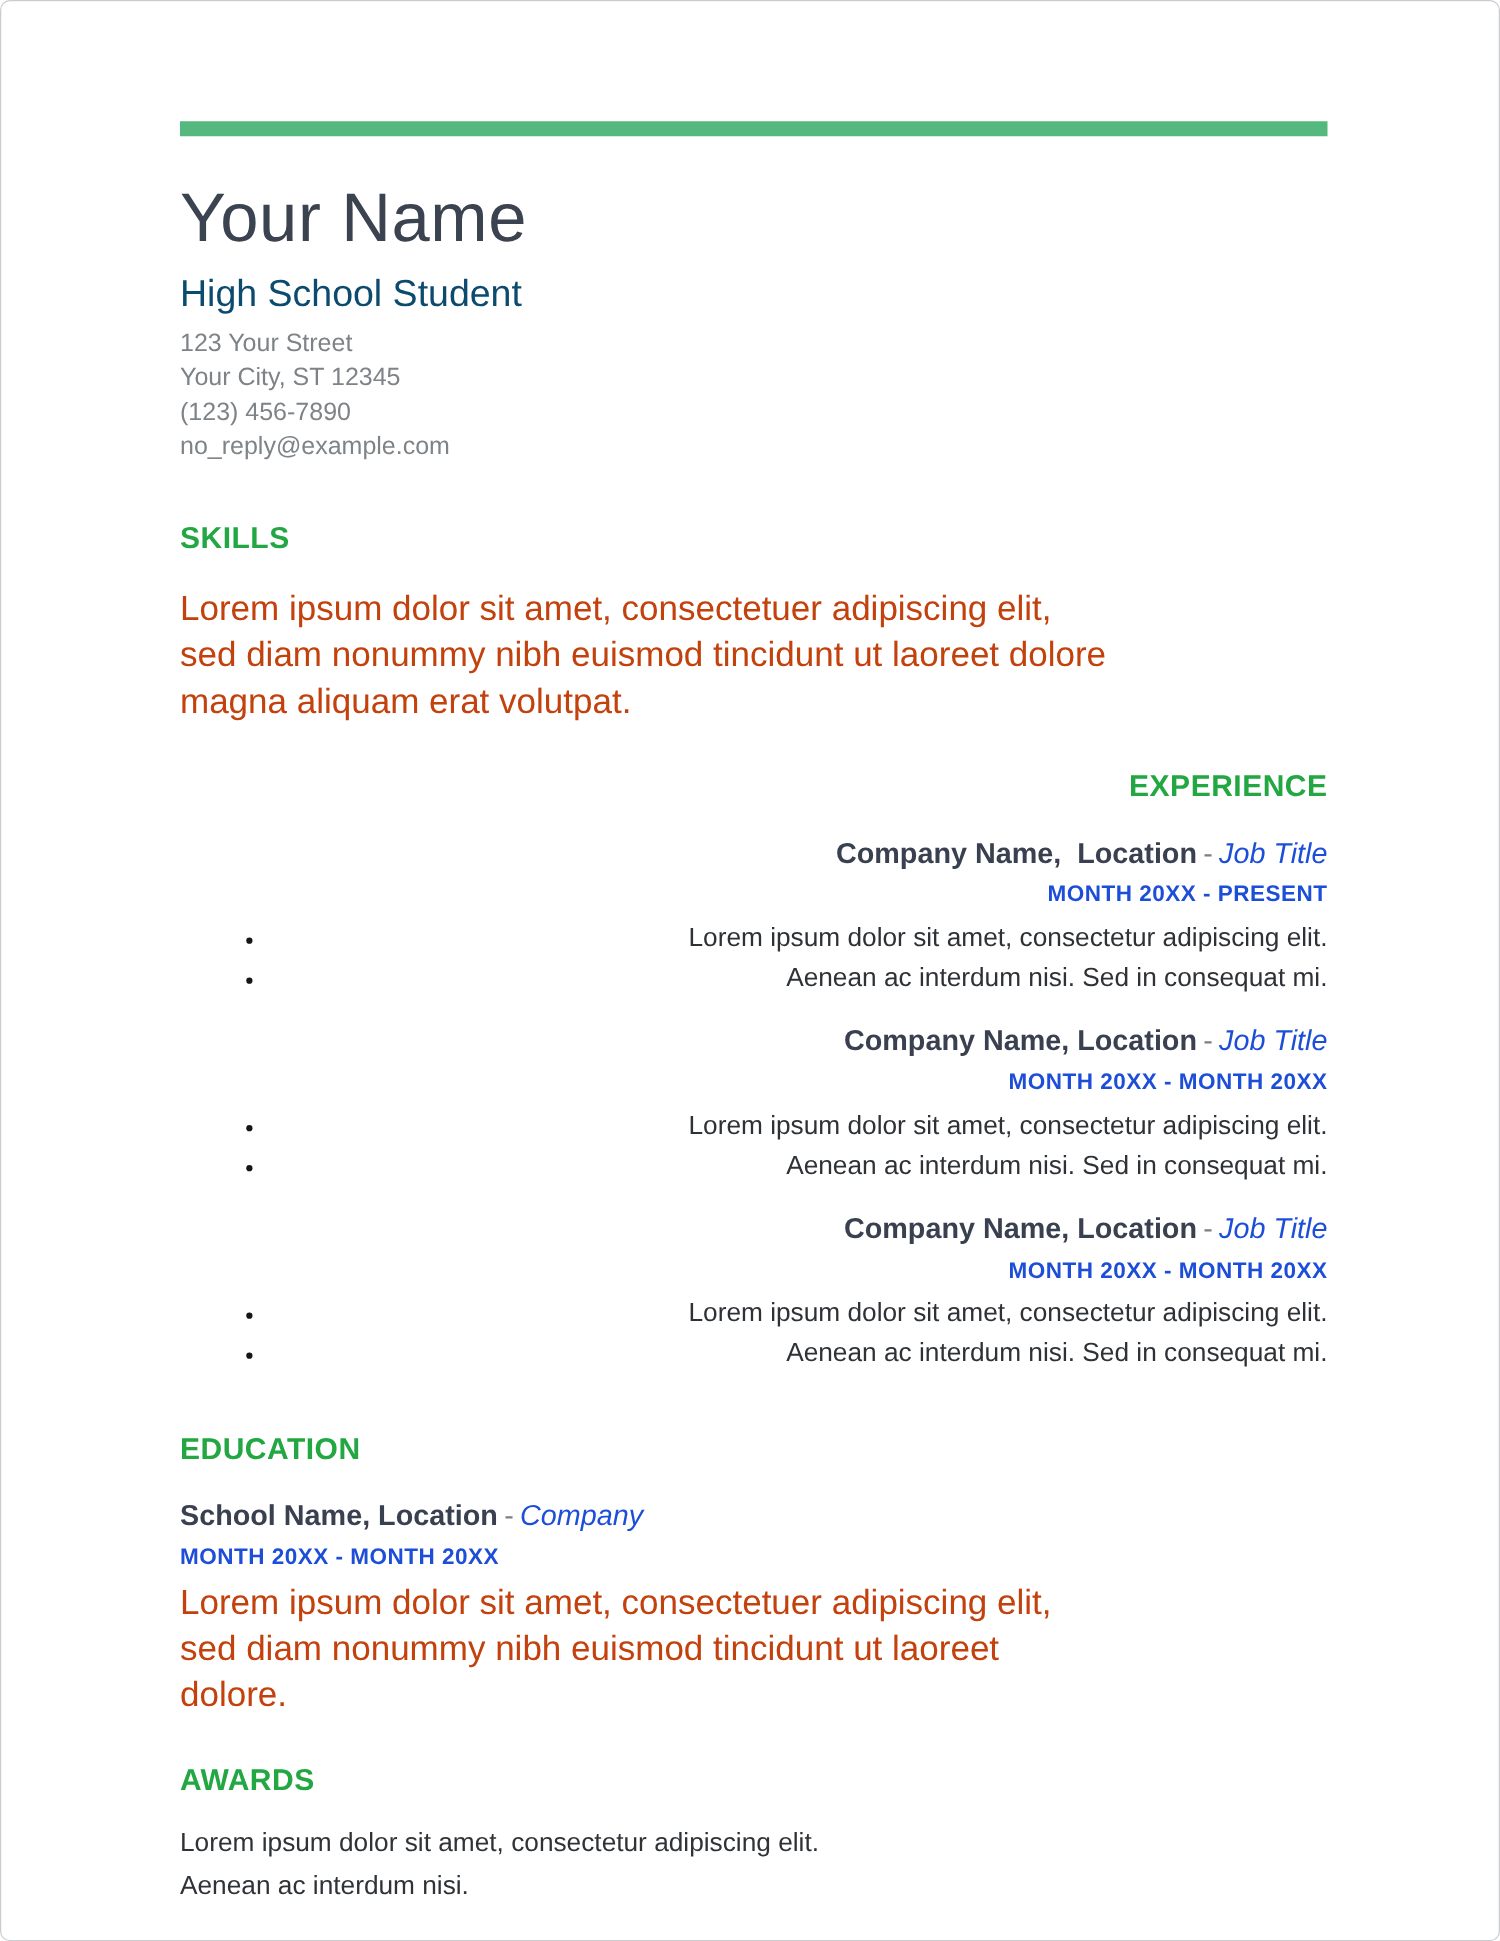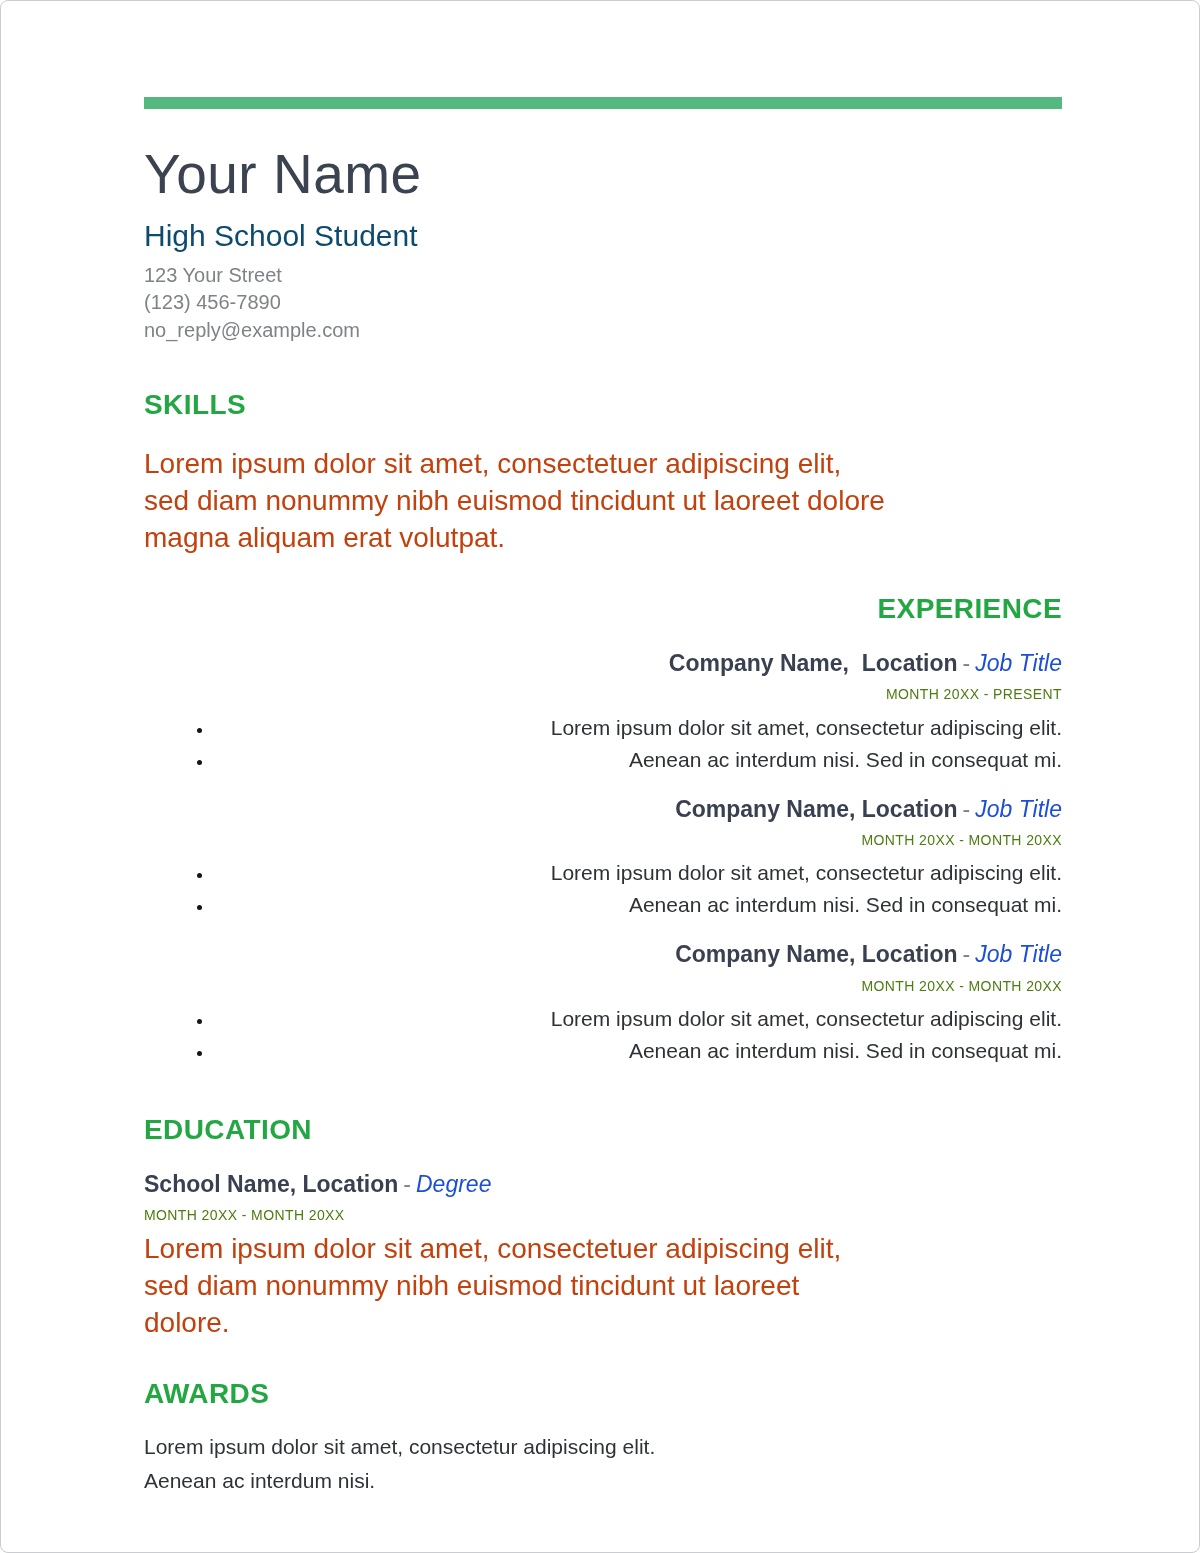--- a/index.html
+++ b/index.html
@@ -42,21 +42,21 @@
 
   .contact {
     margin-top: 10px;
     font-size: 20px;
     line-height: 27.5px;
     color: #7e8387;
   }
 
   .sec-h {
     margin: 0;
-    font-size: 28px;
+    font-size: 24px;
     font-weight: 700;
     color: #23a742;
     letter-spacing: 0.4px;
     line-height: 1.1;
   }
 
   .section-skills     { margin-top: 46px; }
   .section-experience { margin-top: 38px; text-align: right; }
   .section-education  { margin-top: 48px; }
   .section-awards     { margin-top: 38px; }
@@ -86,24 +86,25 @@
     margin: 0 5px;
   }
   .entry-title .role {
     font-weight: 400;
     font-style: italic;
     color: #1d4ed8;
   }
 
   .dates {
     margin: 9px 0 0;
-    font-size: 14px;
-    color: #4d7c0f;
+    font-size: 18px;
+    color: #1d4ed8;
     letter-spacing: 0.4px;
     line-height: 1.15;
+    font-weight: bold;
   }
 
   ul.bullets {
     margin: 9px 0 0;
     padding-left: 70px;
     list-style: disc;
   }
   ul.bullets li {
     font-size: 21px;
     line-height: 32px;
@@ -127,20 +128,21 @@
 
 <div class="page">
 
   <div class="accent-bar"></div>
 
   <header>
     <h1 class="name">Your Name</h1>
     <h2 class="job-title">High School Student</h2>
     <div class="contact">
       <div>123 Your Street</div>
+      <div>Your City, ST 12345</div>
       <div>(123) 456-7890</div>
       <div>no_reply@example.com</div>
     </div>
   </header>
 
   <section class="section-skills">
     <h3 class="sec-h">SKILLS</h3>
     <p class="body-par">Lorem ipsum dolor sit amet, consectetuer adipiscing elit, sed diam nonummy nibh euismod tincidunt ut laoreet dolore magna aliquam erat volutpat.</p>
   </section>
 
@@ -171,21 +173,21 @@
       <ul class="bullets">
         <li>Lorem ipsum dolor sit amet, consectetur adipiscing elit.</li>
         <li>Aenean ac interdum nisi. Sed in consequat mi.</li>
       </ul>
     </div>
   </section>
 
   <section class="section-education">
     <h3 class="sec-h">EDUCATION</h3>
     <div class="entry">
-      <p class="entry-title"><span class="company">School Name, Location</span><span class="sep">-</span><span class="role">Degree</span></p>
+      <p class="entry-title"><span class="company">School Name, Location</span><span class="sep">-</span><span class="role">Company</span></p>
       <p class="dates">MONTH 20XX - MONTH 20XX</p>
       <p class="body-par">Lorem ipsum dolor sit amet, consectetuer adipiscing elit, sed diam nonummy nibh euismod tincidunt ut laoreet dolore.</p>
     </div>
   </section>
 
   <section class="section-awards">
     <h3 class="sec-h">AWARDS</h3>
     <p class="awards-par">Lorem ipsum dolor sit amet, consectetur adipiscing elit.</p>
     <p class="awards-par">Aenean ac interdum nisi.</p>
   </section>

